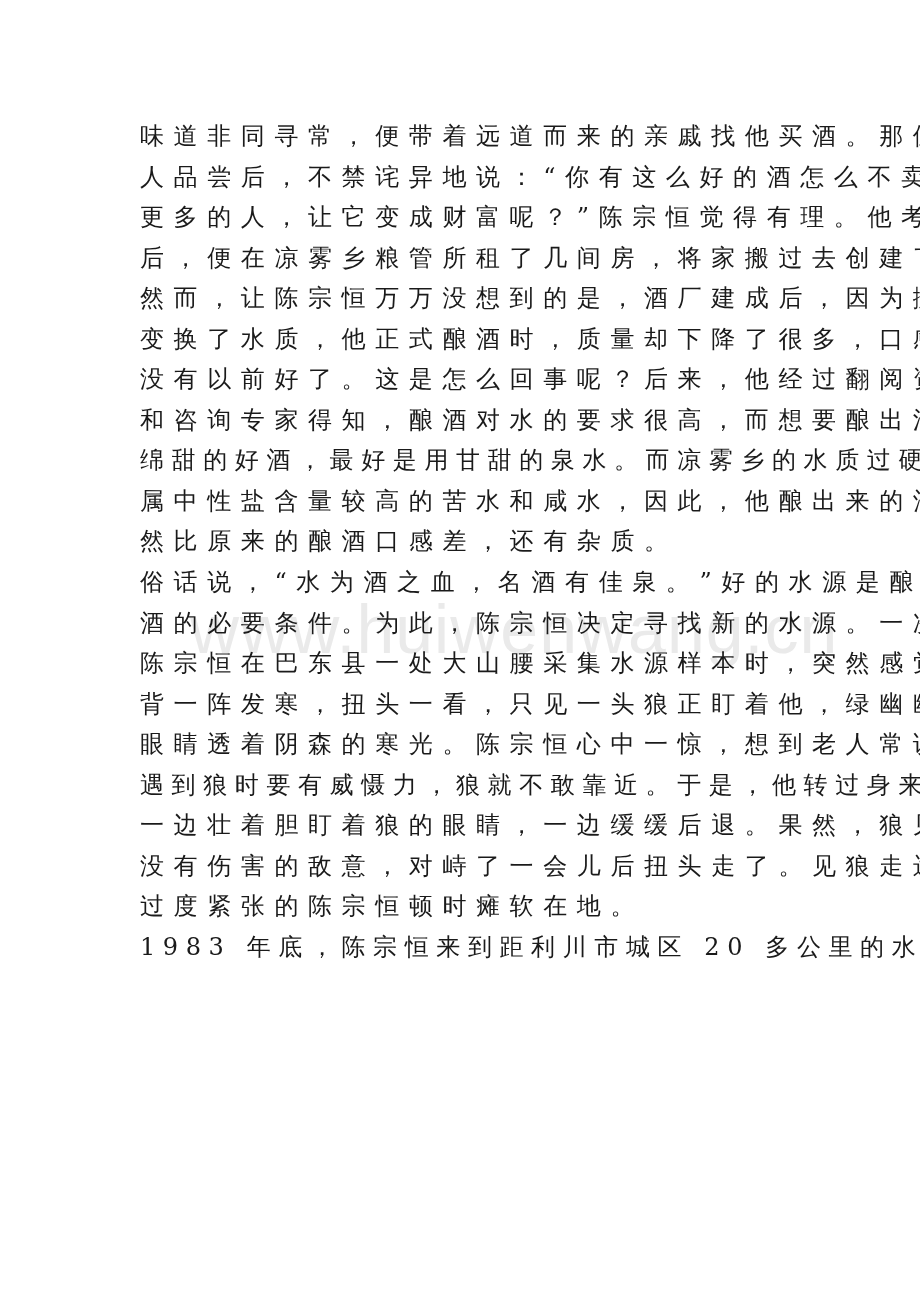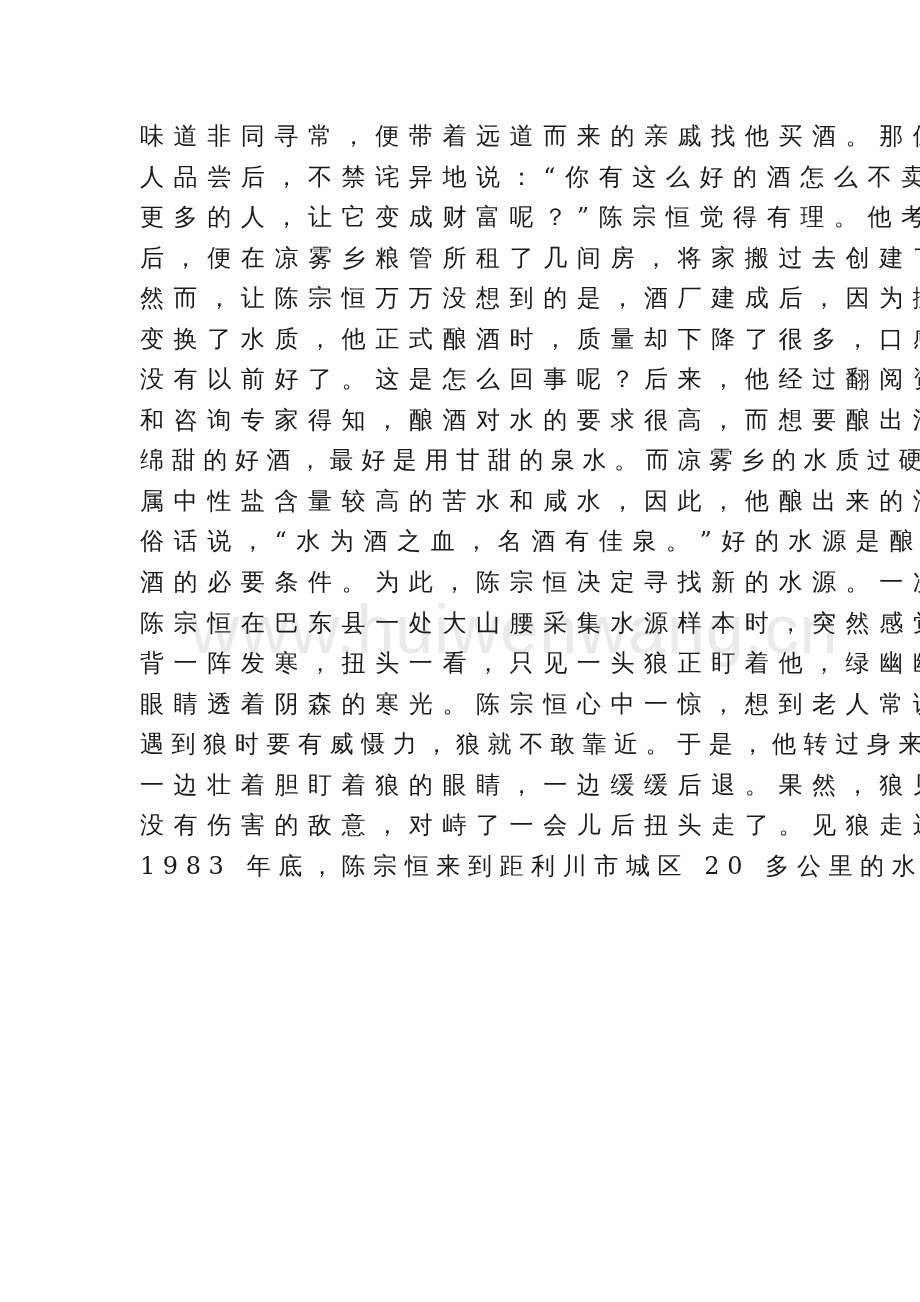--- a/index.html
+++ b/index.html
@@ -66,31 +66,33 @@
       <span class="line">后，便在凉雾乡粮管所租了几间房，将家搬过去创建了一</span>
     </div>
 
     <div>
       <span class="line">然而，让陈宗恒万万没想到的是，酒厂建成后，因为搬家</span>
       <span class="line">变换了水质，他正式酿酒时，质量却下降了很多，口感也</span>
       <span class="line">没有以前好了。这是怎么回事呢？后来，他经过翻阅资料</span>
       <span class="line">和咨询专家得知，酿酒对水的要求很高，而想要酿出清香</span>
       <span class="line tight">绵甜的好酒，最好是用甘甜的泉水。而凉雾乡的水质过硬，</span>
       <span class="line">属中性盐含量较高的苦水和咸水，因此，他酿出来的酒自</span>
+      <span class="line">然比原来的酿酒口感差，还有杂质。</span>
     </div>
 
     <div>
       <span class="line">俗话说，“水为酒之血，名酒有佳泉。”好的水源是酿造佳</span>
       <span class="line">酒的必要条件。为此，陈宗恒决定寻找新的水源。一次，</span>
       <span class="line">陈宗恒在巴东县一处大山腰采集水源样本时，突然感觉后</span>
       <span class="line">背一阵发寒，扭头一看，只见一头狼正盯着他，绿幽幽的</span>
       <span class="line">眼睛透着阴森的寒光。陈宗恒心中一惊，想到老人常说，</span>
       <span class="line tight">遇到狼时要有威慑力，狼就不敢靠近。于是，他转过身来，</span>
       <span class="line">一边壮着胆盯着狼的眼睛，一边缓缓后退。果然，狼见他</span>
       <span class="line">没有伤害的敌意，对峙了一会儿后扭头走了。见狼走远，</span>
+      <span class="line">过度紧张的陈宗恒顿时瘫软在地。</span>
     </div>
 
     <div>
       <span class="line tight">1983 年底，陈宗恒来到距利川市城区 20 多公里的水莲洞散</span>
     </div>
 
   </div>
 </div>
 
 </body></html>

